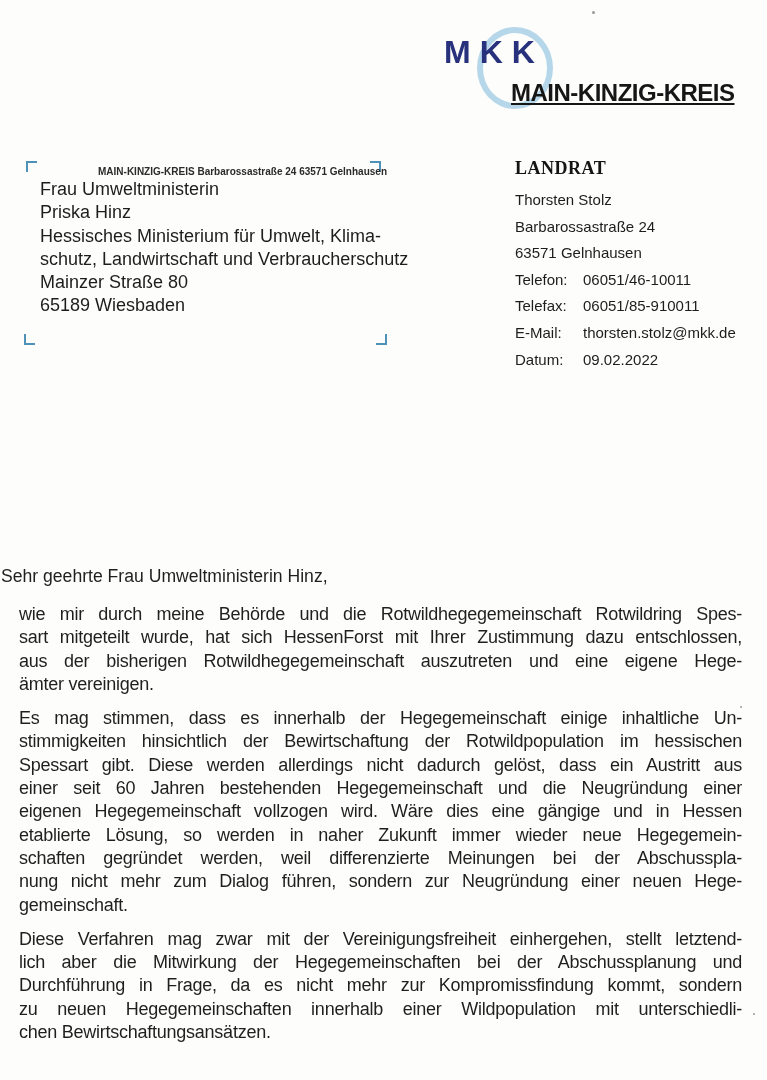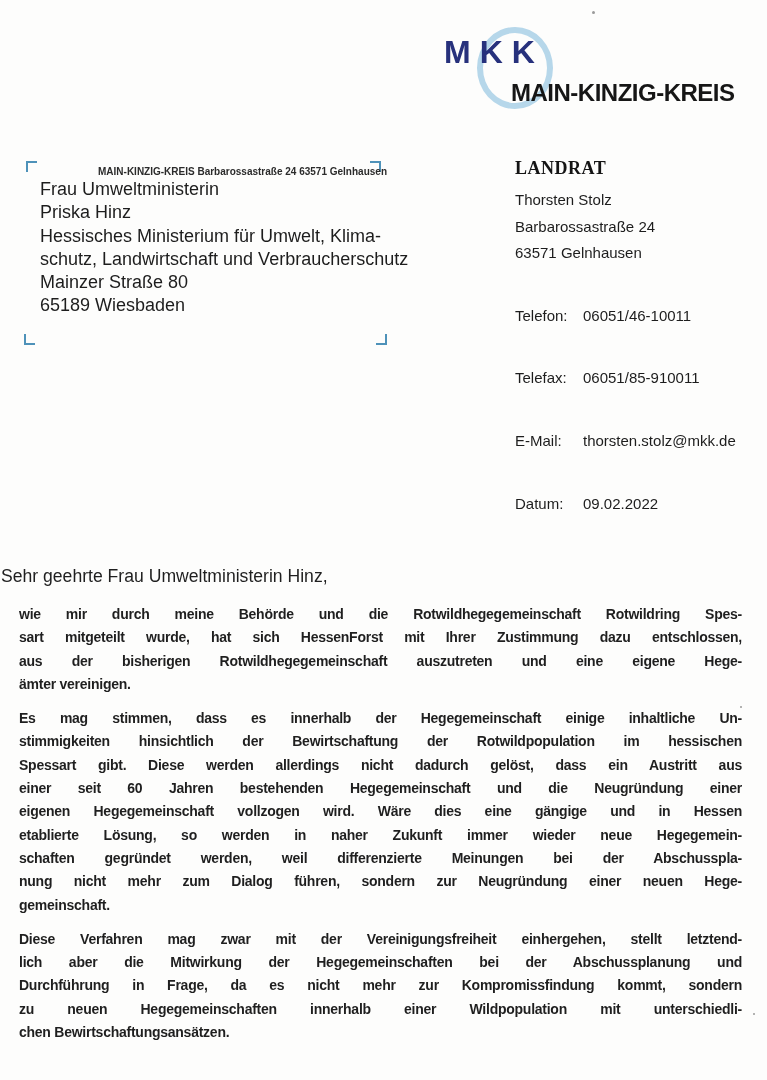--- a/index.html
+++ b/index.html
@@ -24,21 +24,21 @@
     border:6px solid var(--ring);border-radius:50%;
   }
   .logo-mkk{
     position:absolute;left:444px;top:36px;
     font-size:32px;font-weight:bold;letter-spacing:9px;
     color:var(--navy);line-height:1;
   }
   .logo-name{
     position:absolute;left:511px;top:81px;
     font-size:24px;font-weight:700;letter-spacing:-0.5px;
-    color:#161616;line-height:1;
+    color:#161616;line-height:1;text-decoration:underline;
   }
   
   .bracket{position:absolute;width:9px;height:9px;}
   .bracket.tl{left:26px;top:161px;border-top:2px solid var(--bracket);border-left:2px solid var(--bracket);}
   .bracket.tr{left:370px;top:161px;border-top:2px solid var(--bracket);border-right:2px solid var(--bracket);}
   .bracket.bl{left:24px;top:334px;border-bottom:2px solid var(--bracket);border-left:2px solid var(--bracket);}
   .bracket.br{left:376px;top:334px;border-bottom:2px solid var(--bracket);border-right:2px solid var(--bracket);}
   .sender-line{
     position:absolute;left:98px;top:166px;
     font-size:10px;font-weight:700;color:#2b2b2b;letter-spacing:0;
@@ -49,34 +49,34 @@
     font-size:18px;line-height:23.3px;color:#1d1d1d;
   }
   
   .contact{position:absolute;left:515px;top:158px;}
   .contact-title{
     font-family:"Liberation Serif",serif;
     font-size:18px;font-weight:600;letter-spacing:0.5px;
     color:#141414;margin-bottom:8px;
   }
   .contact-row{font-size:15px;line-height:26.6px;color:#1d1d1d;white-space:nowrap;}
-  .contact-label{display:inline-block;width:68px;margin-top:36px;}
+  .contact-label{display:inline-block;width:68px;}
   
   .salutation{
     position:absolute;left:1px;top:566px;
     font-size:17.6px;color:var(--ink);
   }
   .letter-body{
     position:absolute;left:19px;top:603px;width:723px;
   }
   .paragraph{margin:0 0 11px 0;}
   .line{
-    font-size:14px;line-height:23.3px;letter-spacing:-0.25px;
+    font-size:18px;line-height:23.3px;letter-spacing:-0.25px;
     text-align:justify;text-align-last:justify;
-    white-space:normal;color:var(--ink);font-weight:bold;
+    white-space:normal;color:var(--ink);
   }
   .line.last{text-align-last:left;}
   
   .speck{position:absolute;background:#9a9a9a;border-radius:50%;}
   .speck.s1{left:592px;top:11px;width:3px;height:3px;}
   .speck.s2{left:740px;top:706px;width:2px;height:2px;}
   .speck.s3{left:753px;top:1013px;width:2px;height:2px;}
 </style>
 </head>
 <body>

